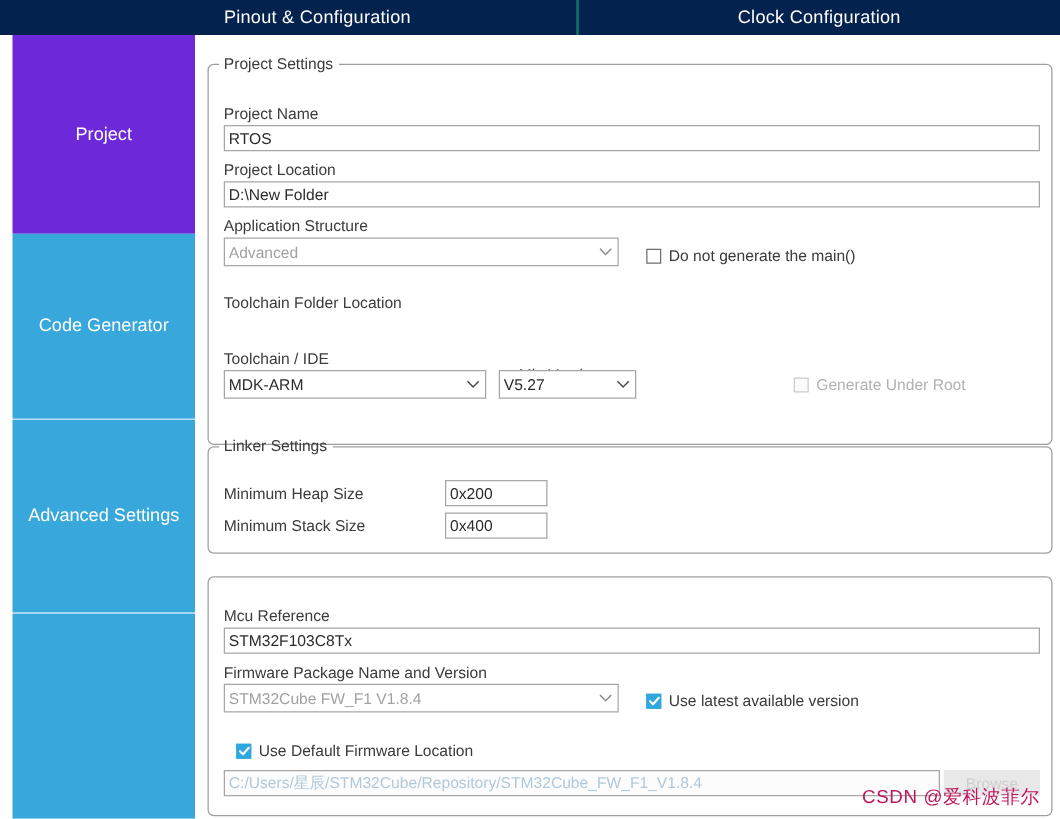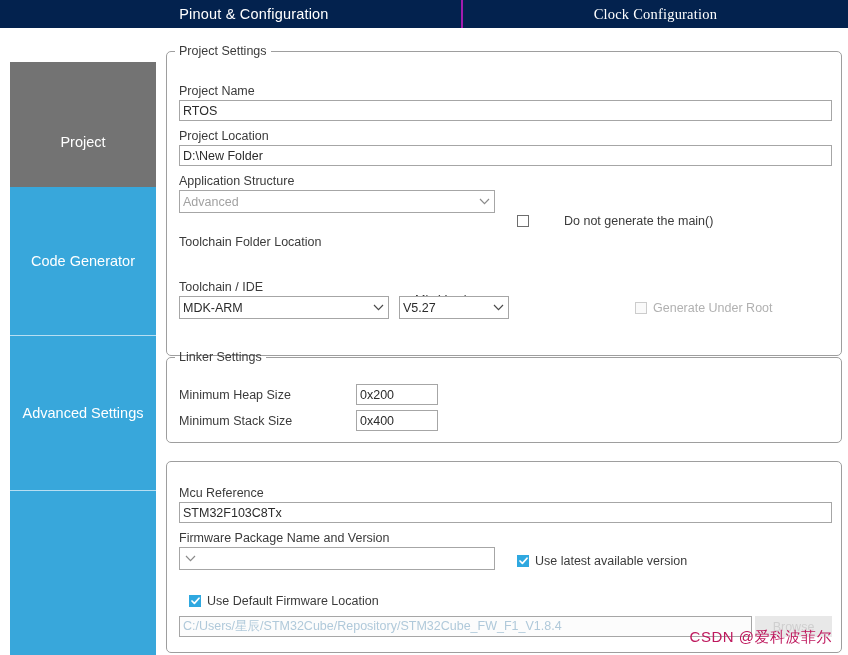--- a/index.html
+++ b/index.html
@@ -31,26 +31,25 @@
     display: flex;
     align-items: center;
     justify-content: center;
     color: #ffffff;
     font-size: 14.5px;
     letter-spacing: .2px;
     box-sizing: border-box;
   }
   #tab-pinout {
     width: 512px;
-    border-right: 2px solid #a21caf;
+    border-right: 2px solid #0f766e;
     padding-left: 47px;
   }
   #tab-clock {
     width: 431px;
-    font-family: Liberation Serif, serif;
   }
 
   
   #sidebar {
     position: absolute;
     left: 0; top: 28px;
     width: 156px;
     height: 627px;
     background: #ffffff;
   }
@@ -64,21 +63,21 @@
     position: absolute;
     left: 0;
     width: 146px;
     display: flex;
     align-items: center;
     justify-content: center;
     color: #ffffff;
     font-size: 14.5px;
     box-sizing: border-box;
   }
-  .side-item.sel { background: #737373; margin-top: 34px; }
+  .side-item.sel { background: #6d28d9; }
   .side-item.norm { background: #38a7db; }
   .side-sep {
     position: absolute;
     left: 0;
     width: 146px;
     height: 1px;
     background: #b7def2;
   }
 
   
@@ -250,21 +249,21 @@
     <div class="lbl" style="left:12px; top:116px;">Application Structure</div>
     <div class="combo dim" style="left:12px; top:132px; width:316px;">
       <span class="cval">Advanced</span>
       <span class="chev">
         <svg width="11" height="7" viewBox="0 0 11 7">
             <path d="M1 1 L5.5 5.6 L10 1" fill="none" stroke="#8b8b8b" stroke-width="1.2"></path>
           </svg>
       </span>
     </div>
 
-    <div class="cbrow" style="left:350px; top:156px;gap:29px;">
+    <div class="cbrow" style="left:350px; top:140px;">
       <span class="box"></span>
       <span>Do not generate the main()</span>
     </div>
 
     <div class="lbl" style="left:12px; top:177px;">Toolchain Folder Location</div>
 
     <div class="lbl" style="left:12px; top:222px;">Toolchain / IDE</div>
     <div class="combo" style="left:12px; top:238px; width:210px;">
       <span class="cval">MDK-ARM</span>
       <span class="chev">
@@ -300,20 +299,21 @@
     <input class="tf" style="left: 189px; top: 46px; width: 82px;" type="text" value="0x400">
   </fieldset>
 
   <fieldset class="group" style="left:10px; top:433px; width:676px; height:192px;">
 
     <div class="lbl" style="left:12px; top:24px;">Mcu Reference</div>
     <input class="tf" style="left: 12px; top: 40px; width: 653px;" type="text" value="STM32F103C8Tx">
 
     <div class="lbl" style="left:12px; top:69px;">Firmware Package Name and Version</div>
     <div class="combo dim" style="left:12px; top:85px; width:316px;">
+      <span class="cval">STM32Cube FW_F1 V1.8.4</span>
       <span class="chev">
         <svg width="11" height="7" viewBox="0 0 11 7">
             <path d="M1 1 L5.5 5.6 L10 1" fill="none" stroke="#8b8b8b" stroke-width="1.2"></path>
           </svg>
       </span>
     </div>
 
     <div class="cbrow" style="left:350px; top:92px;">
       <span class="box checked">
         <svg width="9" height="8" viewBox="0 0 9 8">

